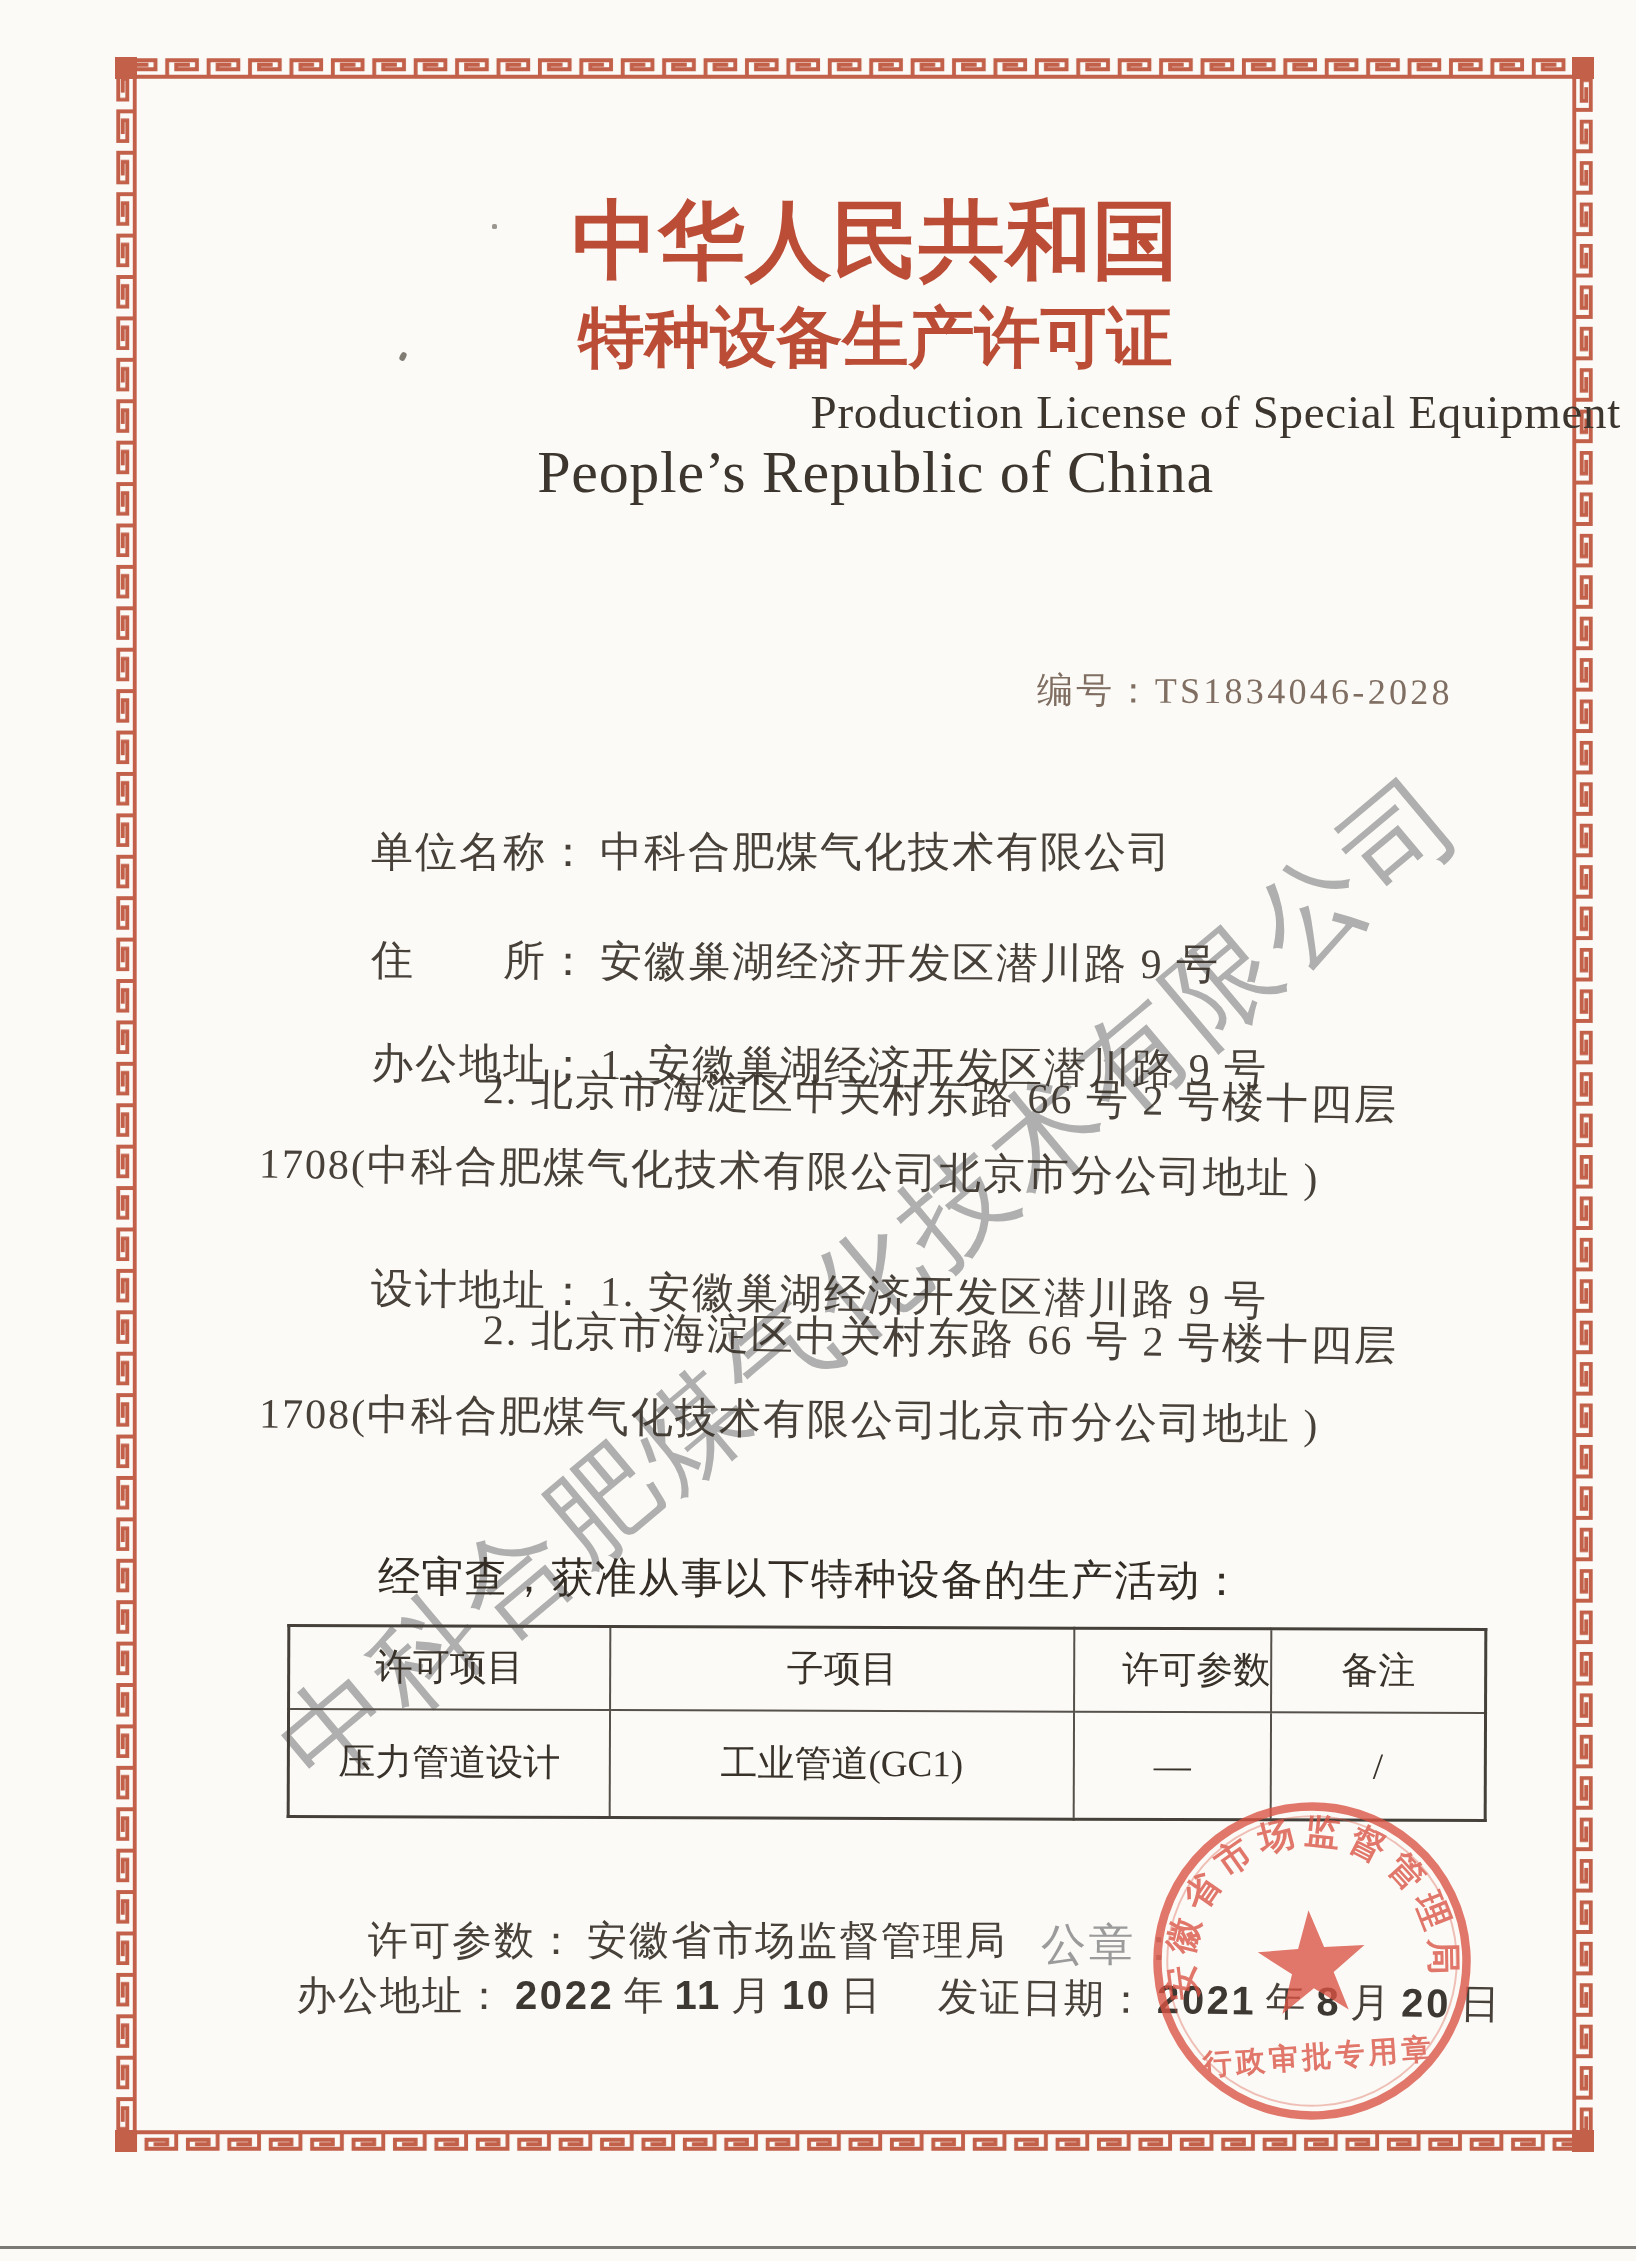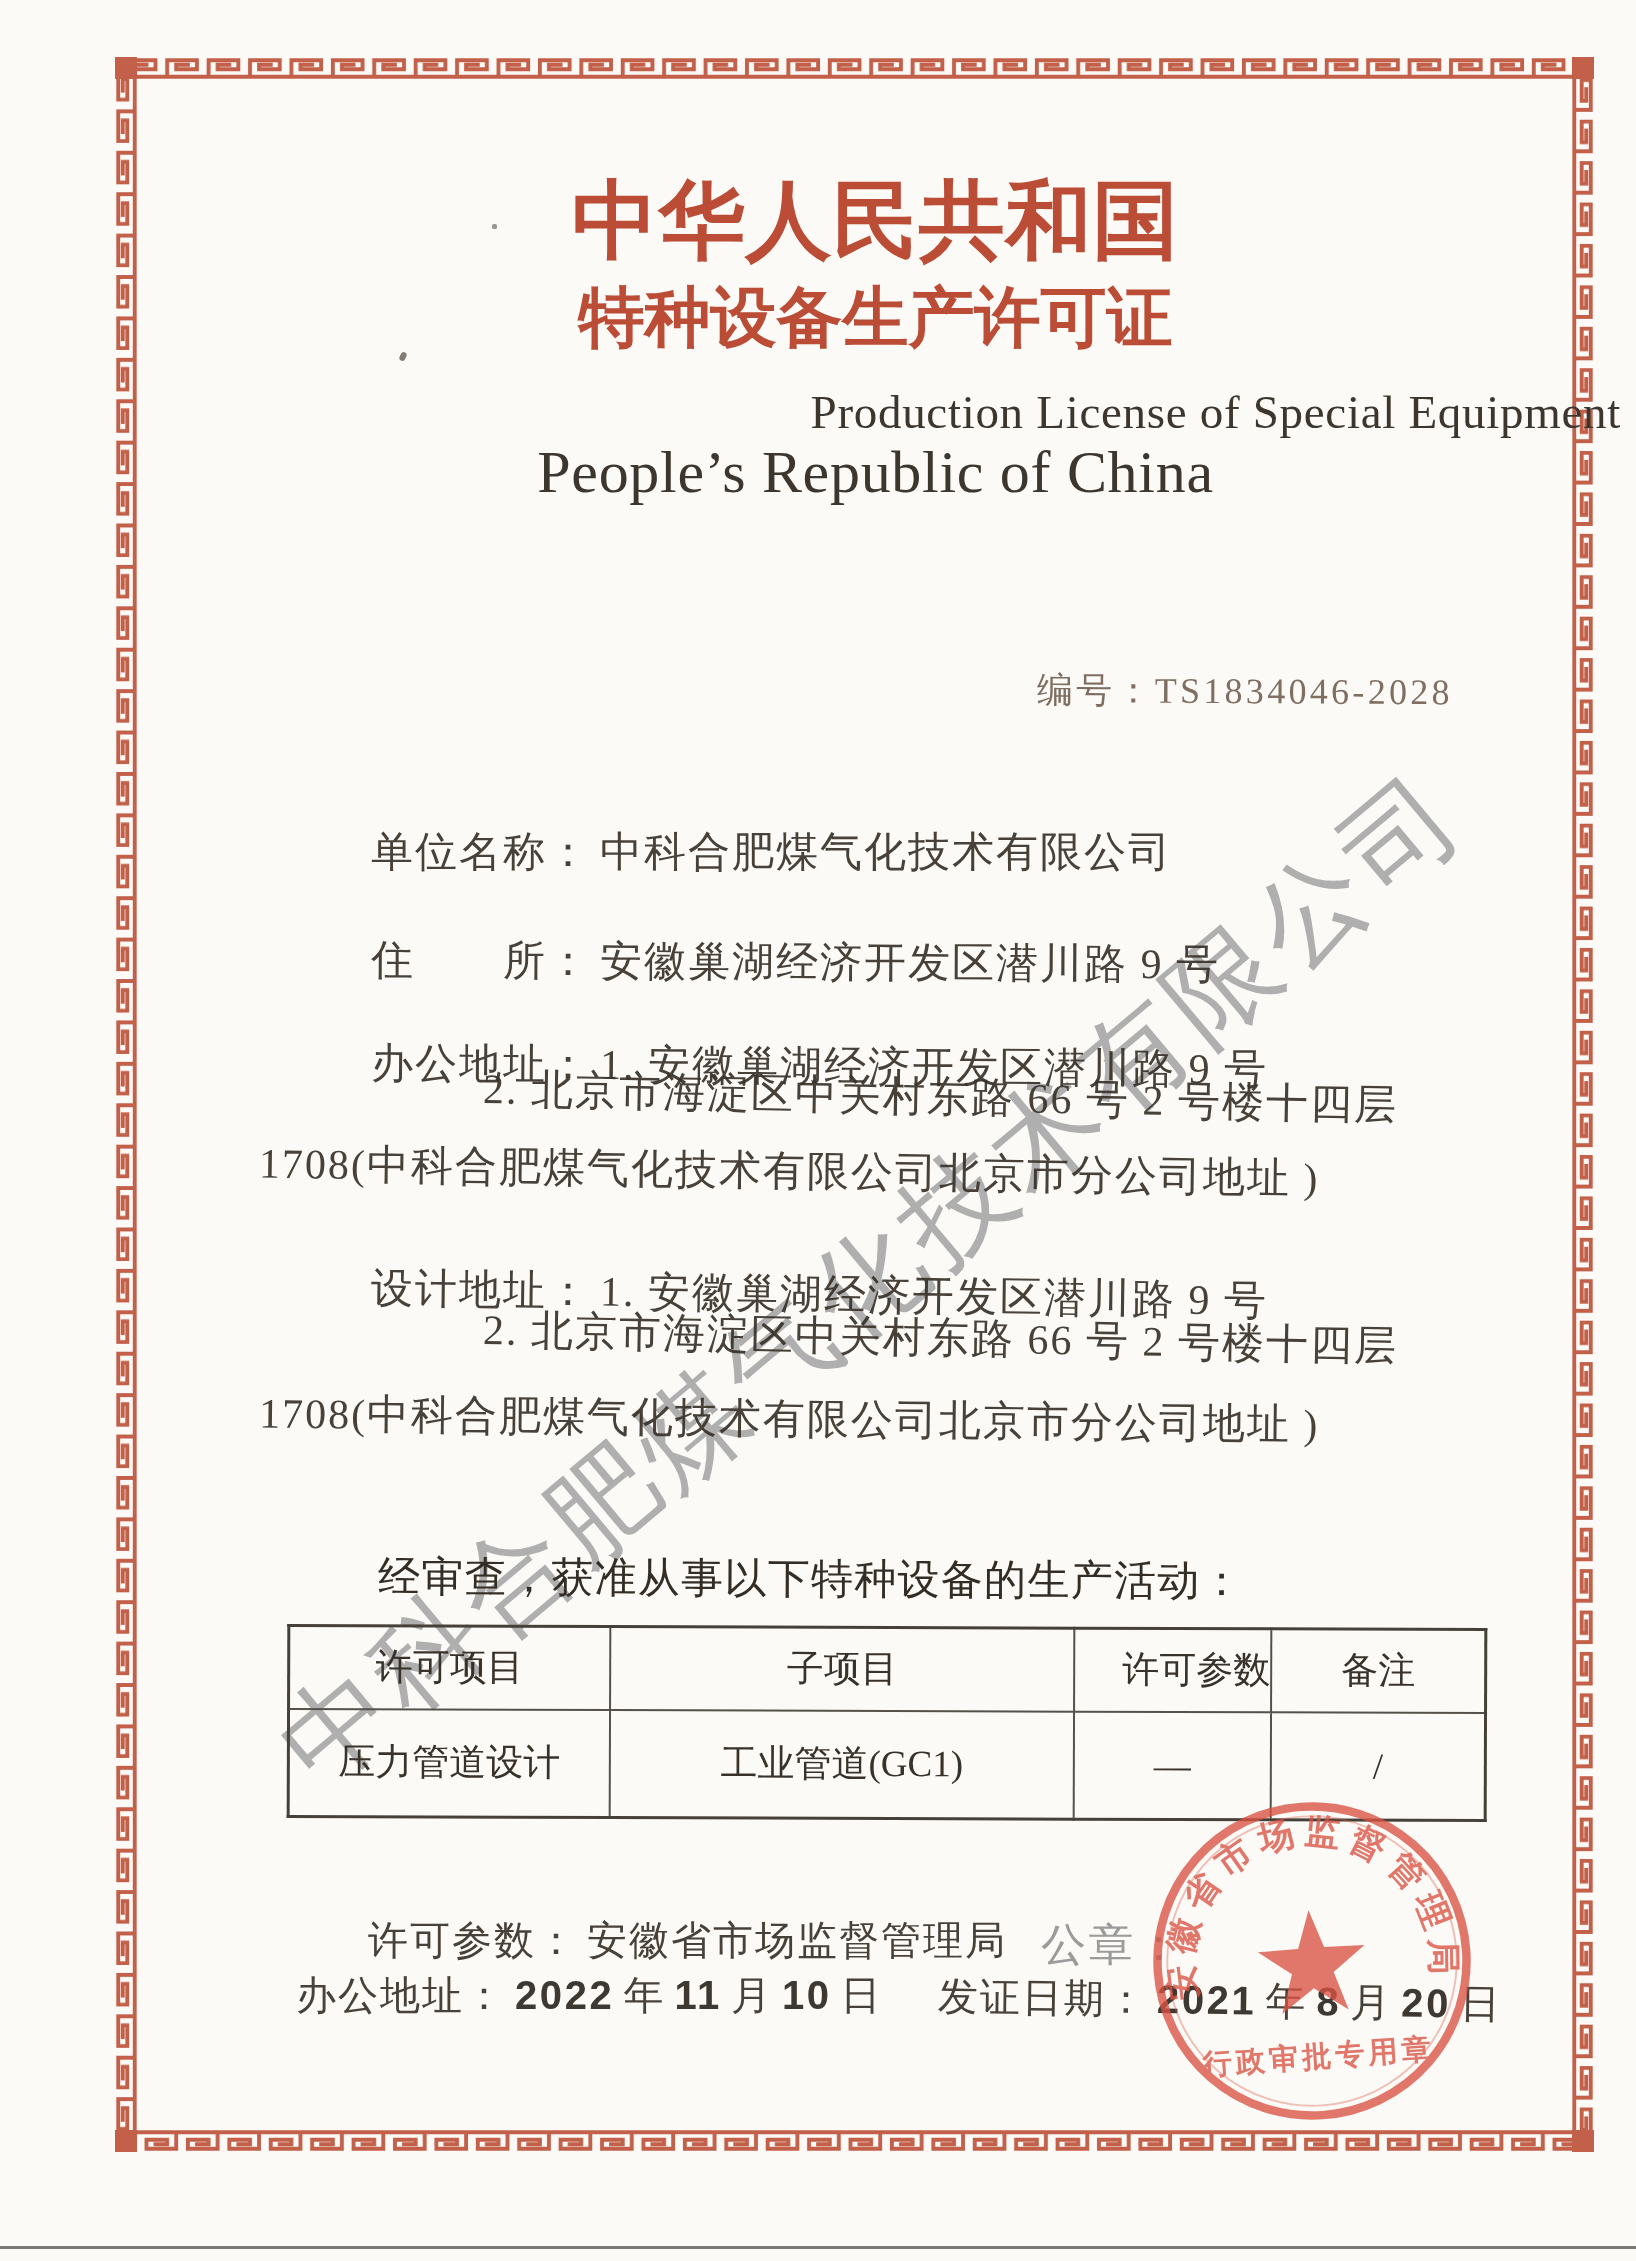--- a/index.html
+++ b/index.html
@@ -7,21 +7,21 @@
     position:relative;width:1636px;height:2261px;background:#fbfaf6;
     overflow:hidden;font-family:"Liberation Serif","DejaVu Serif",serif;color:#3b352c;
   }
   .abs{position:absolute;}
   .line{white-space:pre;line-height:1;}
   
   .b-corner{position:absolute;width:22px;height:22px;background:#c2604a;}
   .b-strip{position:absolute;display:block;}
   
   .title-wrap{position:absolute;left:130px;top:0;width:1491px;text-align:center;}
-  .cn-title{font-family:"Liberation Sans","DejaVu Sans",sans-serif;font-weight:700;color:#bb4c36;line-height:1;}
+  .cn-title{font-family:"Liberation Sans","DejaVu Sans",sans-serif;font-weight:700;color:#bb4c36;line-height:1;margin-top:20px;}
   .t1{position:absolute;top:177px;left:0;width:100%;font-size:86px;letter-spacing:0.7px;}
   .t2{position:absolute;top:284px;left:0;width:100%;font-size:66px;letter-spacing:0px;}
   .en-title{font-family:"Liberation Serif","DejaVu Serif",serif;color:#3c362f;line-height:1;}
   .e1{position:absolute;top:389px;left:0;width:100%;font-size:47px;letter-spacing:0.7px;text-align:right;}
   .e2{position:absolute;top:442px;left:0;width:100%;font-size:60px;letter-spacing:0.7px;}
   
   .serial{left:963px;top:637px;font-size:36px;color:#6a5648;letter-spacing:3.3px;opacity:.85;transform:rotate(.3deg);}
   
   .body-line{font-size:42px;color:#38322a;letter-spacing:2px;opacity:.92;}
   .lv{margin-left:9px;}

